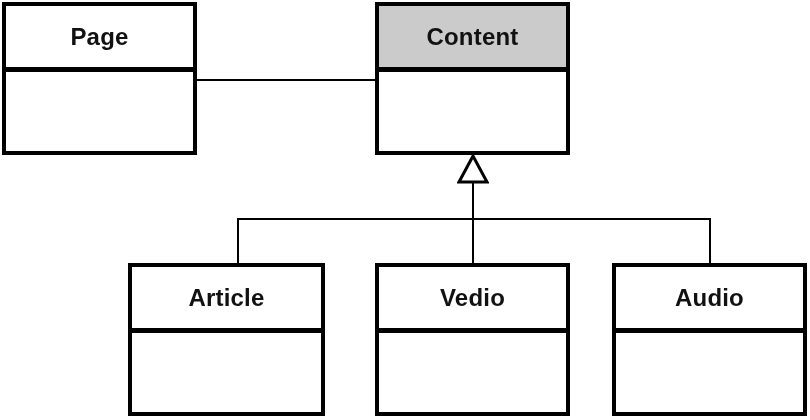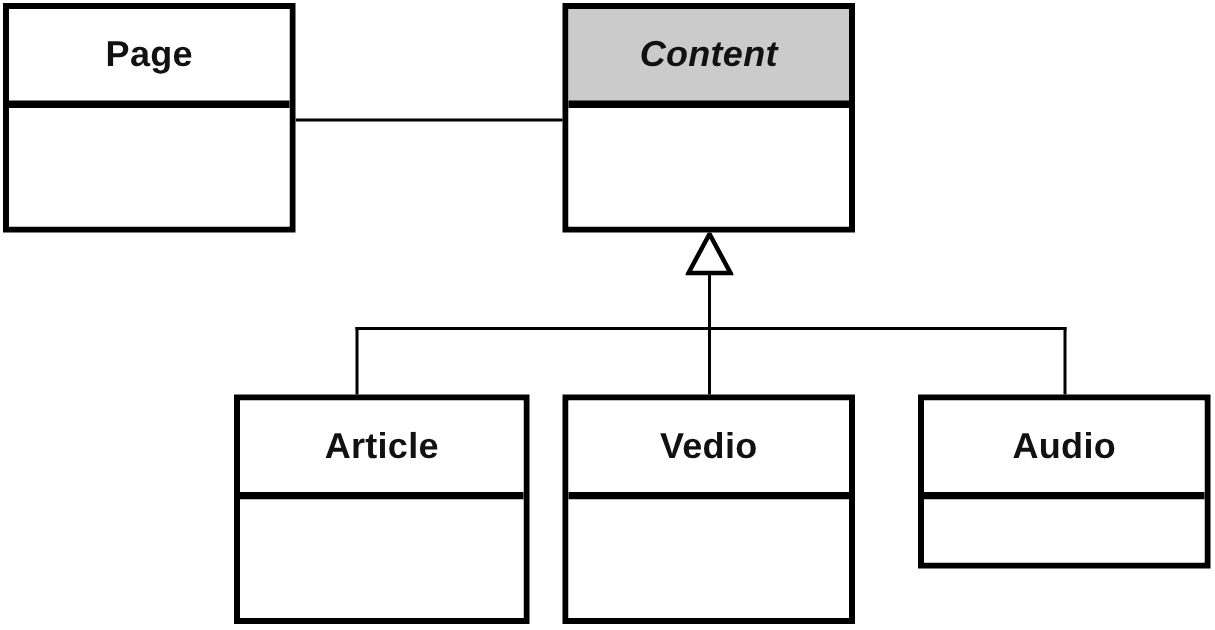--- a/index.html
+++ b/index.html
@@ -70,40 +70,40 @@
   </svg>
 
   <div class="uml-class" style="left:2px; top:2px; width:195px; height:153px;">
     <div class="header" style="background: rgb(255, 255, 255); justify-content: center;">
       <span>Page</span>
     </div>
     <div class="body"></div>
   </div>
 
   <div class="uml-class" style="left:375px; top:2px; width:195px; height:153px;">
-    <div class="header" style="background: rgb(203, 203, 203); font-style: italic;">
+    <div class="header" style="background: rgb(203, 203, 203);">
       <span>Content</span>
     </div>
     <div class="body"></div>
   </div>
 
-  <div class="uml-class" style="left:156px; top:263px; width:197px; height:153px;">
+  <div class="uml-class" style="left:128px; top:263px; width:197px; height:153px;">
     <div class="header" style="background: rgb(255, 255, 255);">
       <span>Article</span>
     </div>
     <div class="body"></div>
   </div>
 
   <div class="uml-class" style="left:375px; top:263px; width:195px; height:153px;justify-content:flex-end;">
     <div class="header" style="background: rgb(255, 255, 255);">
       <span>Vedio</span>
     </div>
     <div class="body"></div>
   </div>
 
-  <div class="uml-class" style="left:612px; top:263px; width:195px; height:116px;">
+  <div class="uml-class" style="left:612px; top:263px; width:195px; height:153px;">
     <div class="header" style="background: rgb(255, 255, 255);">
       <span>Audio</span>
     </div>
     <div class="body"></div>
   </div>
 
 </div>
 
 </body></html>

